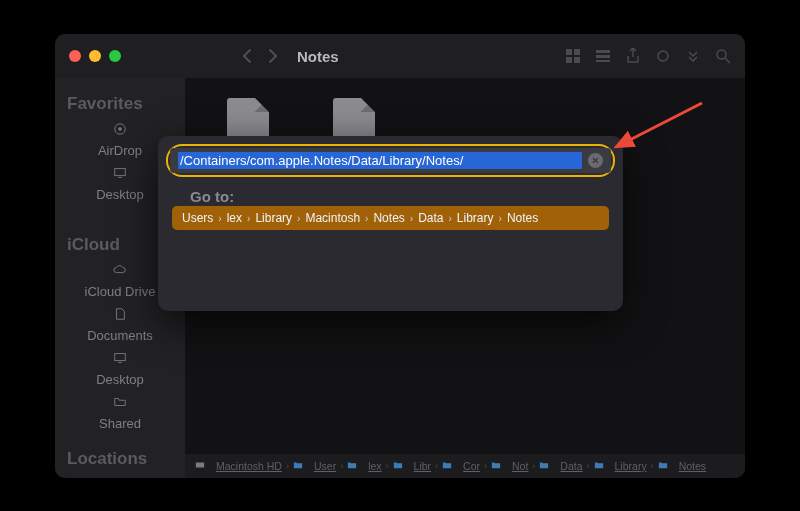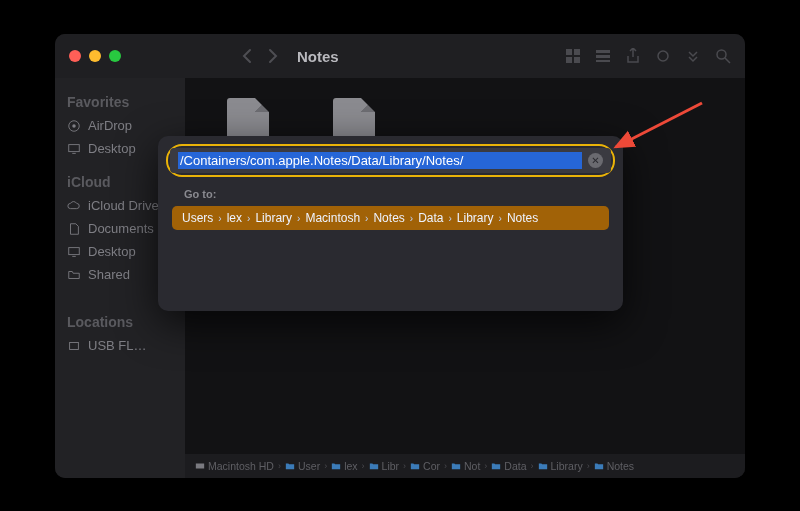--- a/index.html
+++ b/index.html
@@ -16,46 +16,46 @@
   .tl-red { background: #ff5f57; }
   .tl-yellow { background: #febc2e; }
   .tl-green { background: #28c840; }
   .nav-arrows { display: flex; gap: 14px; margin-left: 120px; color: #4e4e53; }
   .nav-arrow svg { width: 12px; height: 16px; display: block; }
   .title-text { color: #b9b9be; font-size: 15px; font-weight: 600; margin-left: 18px; }
   .tb-icons { position: absolute; right: 14px; top: 0; height: 100%; display: flex; align-items: center; gap: 14px; color: #4a4a4f; }
   .tb-icons svg { width: 16px; height: 16px; display: block; }
   .body { flex: 1; display: flex; min-height: 0; }
   .sidebar { width: 130px; background: #222225; padding: 10px 8px; color: #6a6a6f; font-size: 12px; }
-  .sb-heading { font-size: 14px; color: #5a5a5f; font-weight: 600; margin: 6px 4px 4px; }
-  .sb-item { display: flex; align-items: center; gap: 7px; padding: 4px 4px; color: #7e7e84; font-size: 13px; border-radius: 4px; }
+  .sb-heading { font-size: 17px; color: #5a5a5f; font-weight: 600; margin: 6px 4px 4px; }
+  .sb-item { display: flex; align-items: center; gap: 7px; padding: 4px 4px; color: #7e7e84; font-size: 13px; border-radius: 4px; flex-direction: column; }
   .sb-item svg { width: 14px; height: 14px; flex-shrink: 0; }
   .content { flex: 1; background: #121214; position: relative; }
   .file-icon { position: absolute; width: 42px; height: 52px; background: #8b8b90; border-radius: 3px 3px 2px 2px; }
   .file-icon::before { content: ""; position: absolute; right: 0; top: 0; width: 14px; height: 14px; background: linear-gradient(135deg, transparent 49%, #6d6d72 50%); }
   .file-icon::after { content: ""; position: absolute; right: 0; top: 0; width: 14px; height: 14px; background: #121214; clip-path: polygon(0 0, 100% 0, 100% 100%); }
   .pathbar { position: absolute; left: 0; right: 0; bottom: 0; height: 24px; background: #1c1c1f; display: flex; align-items: center; padding: 0 10px; gap: 4px; color: #5f5f64; font-size: 10.5px; overflow: hidden; white-space: nowrap; }
-  .pb-seg { display: flex; align-items: center; gap: 3px; }
+  .pb-seg { display: flex; align-items: flex-start; gap: 11px; text-decoration: underline; }
   .pb-seg svg { width: 10px; height: 10px; }
   .pb-chev { color: #4a4a4f; font-size: 9px; }
   .goto-sheet {
     position: absolute; left: 158px; top: 136px; width: 465px; height: 175px;
     background: #2a2a30; border-radius: 10px; box-shadow: 0 12px 40px rgba(0,0,0,0.7);
     padding: 0; z-index: 10;
   }
   .goto-input-wrap {
     position: absolute; left: 8px; top: 8px; right: 8px; height: 33px;
     border: 2px solid #eab308; border-radius: 16px; padding: 2px;
   }
   .goto-input-inner {
     width: 100%; height: 100%; background: #3a3a41; border-radius: 4px; display: flex; align-items: center; padding: 0 8px;
   }
   .goto-text { flex: 1; background: #2666d7; color: #fff; font-size: 13px; padding: 1px 2px; white-space: nowrap; overflow: hidden; }
   .goto-clear { width: 15px; height: 15px; border-radius: 50%; background: #6a6a70; color: #2a2a30; display: flex; align-items: center; justify-content: center; font-size: 10px; margin-left: 6px; }
-  .goto-label { position: absolute; left: 26px; top: 52px; color: #8a8a90; font-size: 11px; font-weight: 600; }
+  .goto-label { position: absolute; left: 32px; top: 52px; color: #8a8a90; font-size: 15px; font-weight: 600; }
   .goto-result {
     position: absolute; left: 14px; top: 70px; right: 14px; height: 24px;
     background: #a16207; border-radius: 5px; display: flex; align-items: center; padding: 0 10px; gap: 4px;
     color: #eef3ff; font-size: 12px; white-space: nowrap; overflow: hidden;
   }
   .gr-chev { color: #c0d2f5; font-size: 10px; margin: 0 1px; }
   .arrow-annot { position: absolute; z-index: 20; pointer-events: none; }
 </style>
 </head>
 <body>
@@ -134,21 +134,21 @@
           <span>AirDrop</span>
         </div>
         <div class="sb-item">
           <svg viewBox="0 0 16 16">
               <rect x="2" y="3" width="12" height="8" stroke="currentColor" fill="none"></rect>
               <path d="M6 13h4" stroke="currentColor"></path>
             </svg>
           <span>Desktop</span>
         </div>
 
-        <div class="sb-heading" style="margin-top:14px">iCloud</div>
+        <div class="sb-heading" style="margin-top:29px">iCloud</div>
         <div class="sb-item">
           <svg viewBox="0 0 16 16">
               <path d="M4 11a3 3 0 010-6 4 4 0 017 0 3 3 0 010 6H4z" stroke="currentColor" fill="none"></path>
             </svg>
           <span>iCloud Drive</span>
         </div>
         <div class="sb-item">
           <svg viewBox="0 0 16 16">
               <path d="M4 2h6l3 3v9H4z" stroke="currentColor" fill="none"></path>
             </svg>
@@ -161,21 +161,21 @@
             </svg>
           <span>Desktop</span>
         </div>
         <div class="sb-item">
           <svg viewBox="0 0 16 16">
               <path d="M2 4h4l1 2h7v6H2z" stroke="currentColor" fill="none"></path>
             </svg>
           <span>Shared</span>
         </div>
 
-        <div class="sb-heading" style="margin-top:28px">Locations</div>
+        <div class="sb-heading" style="margin-top:14px">Locations</div>
         <div class="sb-item">
           <svg viewBox="0 0 16 16">
               <rect x="3" y="4" width="10" height="8" stroke="currentColor" fill="none"></rect>
             </svg>
           <span>USB FL…</span>
         </div>
       </div>
 
       <div class="content">
         <div class="file-icon" style="left:42px; top:20px"></div>

